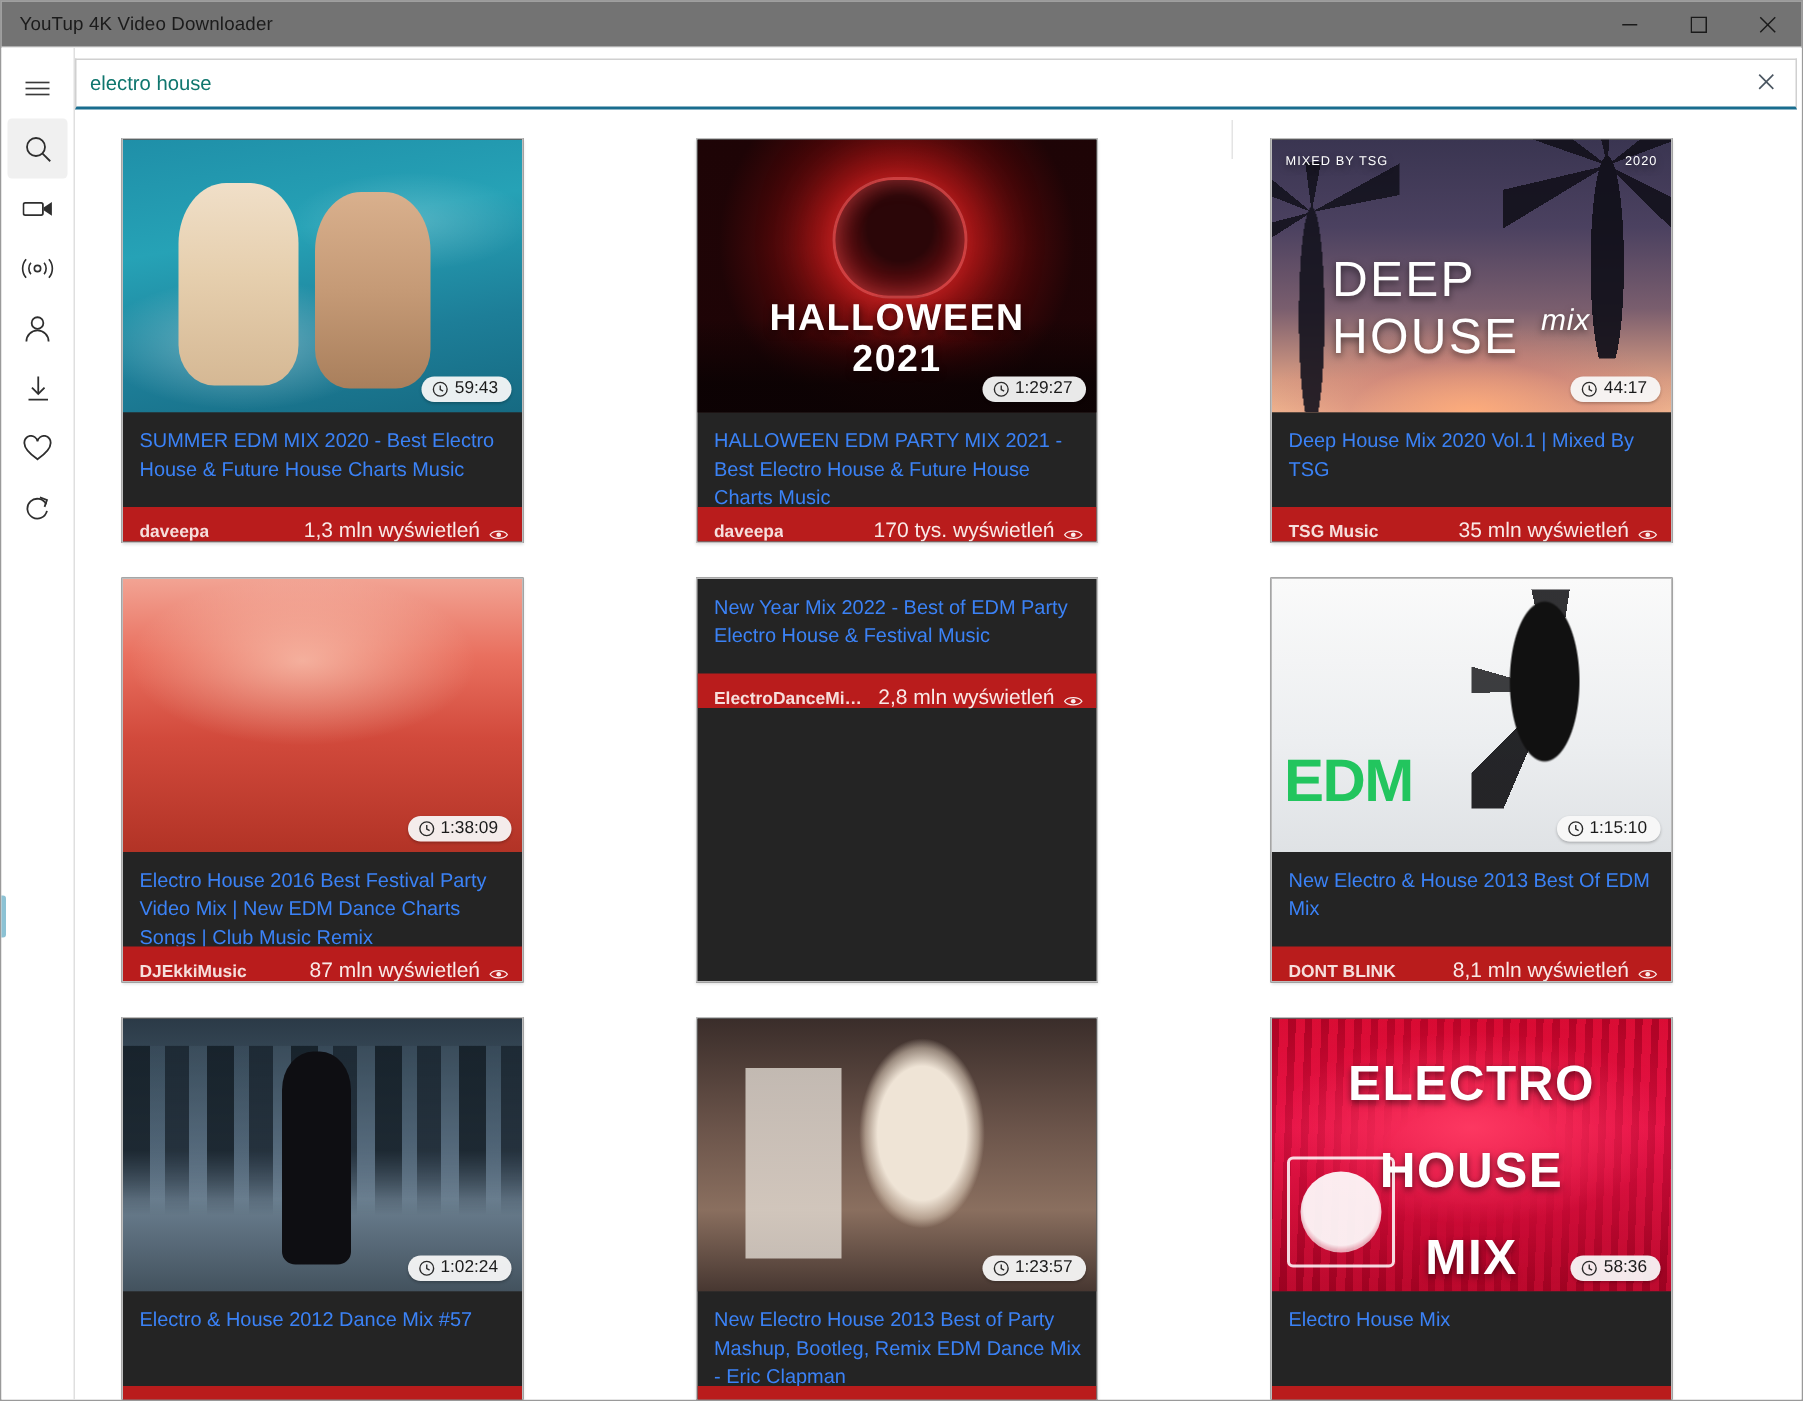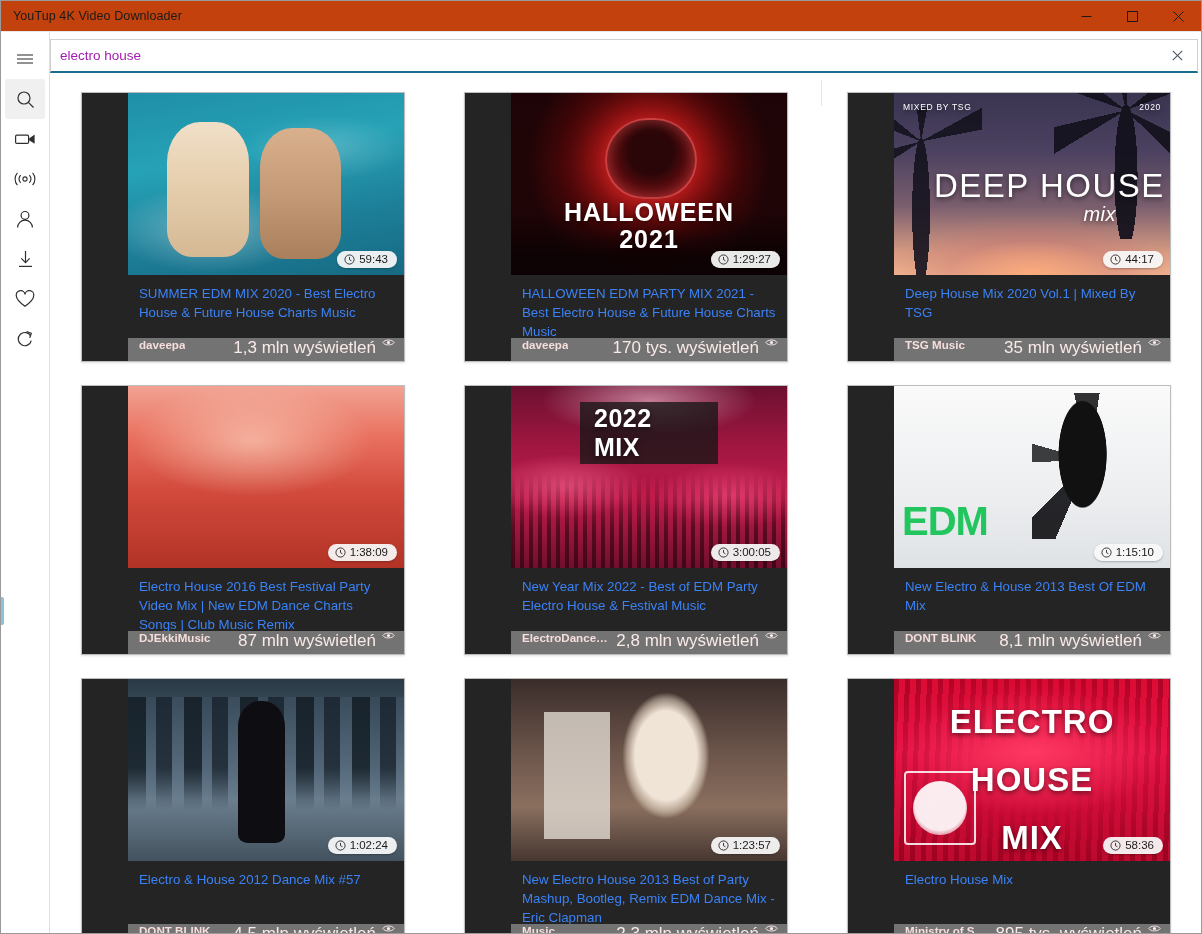--- a/index.html
+++ b/index.html
@@ -19,21 +19,21 @@
     background: #ffffff;
     border: 1px solid #9a9a9a;
     display: flex; flex-direction: column;
   }
 
   
   .titlebar {
     height: 31px;
     flex: 0 0 31px;
     display: flex; align-items: stretch;
-    background: #c2410c;
+    background: #737373;
     border-bottom: 1px solid #e9e9e9;
     gap: 48px;
   }
   .titlebar-title {
     flex: 1 1 auto;
     display: flex; align-items: center;
     padding-left: 12px;
     font-size: 12.5px;
     color: #1b1b1b;
     letter-spacing: .1px;
@@ -108,21 +108,21 @@
     background: #ffffff;
     border: 1px solid #d0d0d0;
     border-bottom: 2px solid #196d8e;
     display: flex; align-items: center;
   }
   .search-input {
     flex: 1 1 auto;
     border: 0; outline: 0;
     font-family: "Liberation Sans", sans-serif;
     font-size: 13.5px;
-    color: #a21caf;
+    color: #0f766e;
     padding: 0 8px 0 9px;
     background: transparent;
     height: 100%;
   }
   .clear-btn {
     width: 40px; height: 100%;
     display: flex; align-items: center; justify-content: center;
     cursor: default;
   }
 
@@ -141,29 +141,28 @@
   }
   .grid {
     display: grid;
     grid-template-columns: repeat(3, 324px);
     column-gap: 59px;
     row-gap: 23px;
   }
 
   
   .card {
-    width: 324px;
+    width: 268px;
     background: #242424;
     border: 1px solid #bdbdbd;
     box-shadow: 0 1px 2px rgba(0,0,0,.13);
     overflow: hidden;
     cursor: default;
     display: flex; flex-direction: column;
     position: relative;
-    padding-left: 46px;
   }
   .thumb {
     position: relative;
     width: 100%;
     height: 182px;
     overflow: hidden;
     background: #2b2b2b;
   }
   .thumb .art { position: absolute; inset: 0; }
   .duration {
@@ -181,35 +180,35 @@
   .duration svg { display: block; }
   .card-title {
     color: #3b82f6;
     font-size: 13.3px;
     line-height: 19px;
     padding: 9px 10px 9px 11px;
     height: 63px;
     overflow: hidden;
   }
   .card-foot {
-    background: #737373;
+    background: #b91c1c;
     height: 23px;
-    display: flex; align-items: flex-start;
+    display: flex; align-items: flex-end;
     padding: 0 9px 0 11px;
     gap: 6px;
   }
   .channel {
     font-size: 11.6px;
     font-weight: bold;
     color: #f6dedc;
     white-space: nowrap; overflow: hidden; text-overflow: ellipsis;
   }
   .views {
     margin-left: auto;
-    font-size: 17px;
+    font-size: 14px;
     color: #f9e9e7;
     white-space: nowrap;
   }
   .eye { display: block; flex: 0 0 auto; }
 
   
   .art-pool {
     background:
       radial-gradient(ellipse 60% 40% at 30% 75%, rgba(255,255,255,.35), transparent 60%),
       radial-gradient(ellipse 50% 30% at 72% 30%, rgba(255,255,255,.2), transparent 60%),
@@ -591,33 +590,20 @@
                 <span class="views">87 mln wyświetleń</span>
                 <span>
                   <svg class="eye" width="13" height="9" viewBox="0 0 14 9">
                     <path d="M0.8 4.5 C3 1 11 1 13.2 4.5 C11 8 3 8 0.8 4.5 Z" fill="none" stroke="#fbeceb" stroke-width="1"></path>
                     <circle cx="7" cy="4.5" r="1.7" fill="#fbeceb"></circle>
                   </svg>
                 </span>
               </div>
             </div>
             <div class="card">
-              <div class="thumb">
-                <div class="art art-crowd"></div>
-                <div class="thumb-cap cap-2022">2022 MIX</div>
-                <div class="duration">
-                  <span>
-                    <svg width="11" height="11" viewBox="0 0 12 12">
-                      <circle cx="6" cy="6" r="5" fill="none" stroke="#2a2a2a" stroke-width="1"></circle>
-                      <path d="M6 3.2 V6.2 L8.1 7.4" fill="none" stroke="#2a2a2a" stroke-width="1"></path>
-                    </svg>
-                  </span>
-                  <span>3:00:05</span>
-                </div>
-              </div>
               <div class="card-title">New Year Mix 2022 - Best of EDM Party Electro House &amp; Festival Music</div>
               <div class="card-foot">
                 <span class="channel">ElectroDanceMixes</span>
                 <span class="views">2,8 mln wyświetleń</span>
                 <span>
                   <svg class="eye" width="13" height="9" viewBox="0 0 14 9">
                     <path d="M0.8 4.5 C3 1 11 1 13.2 4.5 C11 8 3 8 0.8 4.5 Z" fill="none" stroke="#fbeceb" stroke-width="1"></path>
                     <circle cx="7" cy="4.5" r="1.7" fill="#fbeceb"></circle>
                   </svg>
                 </span>

